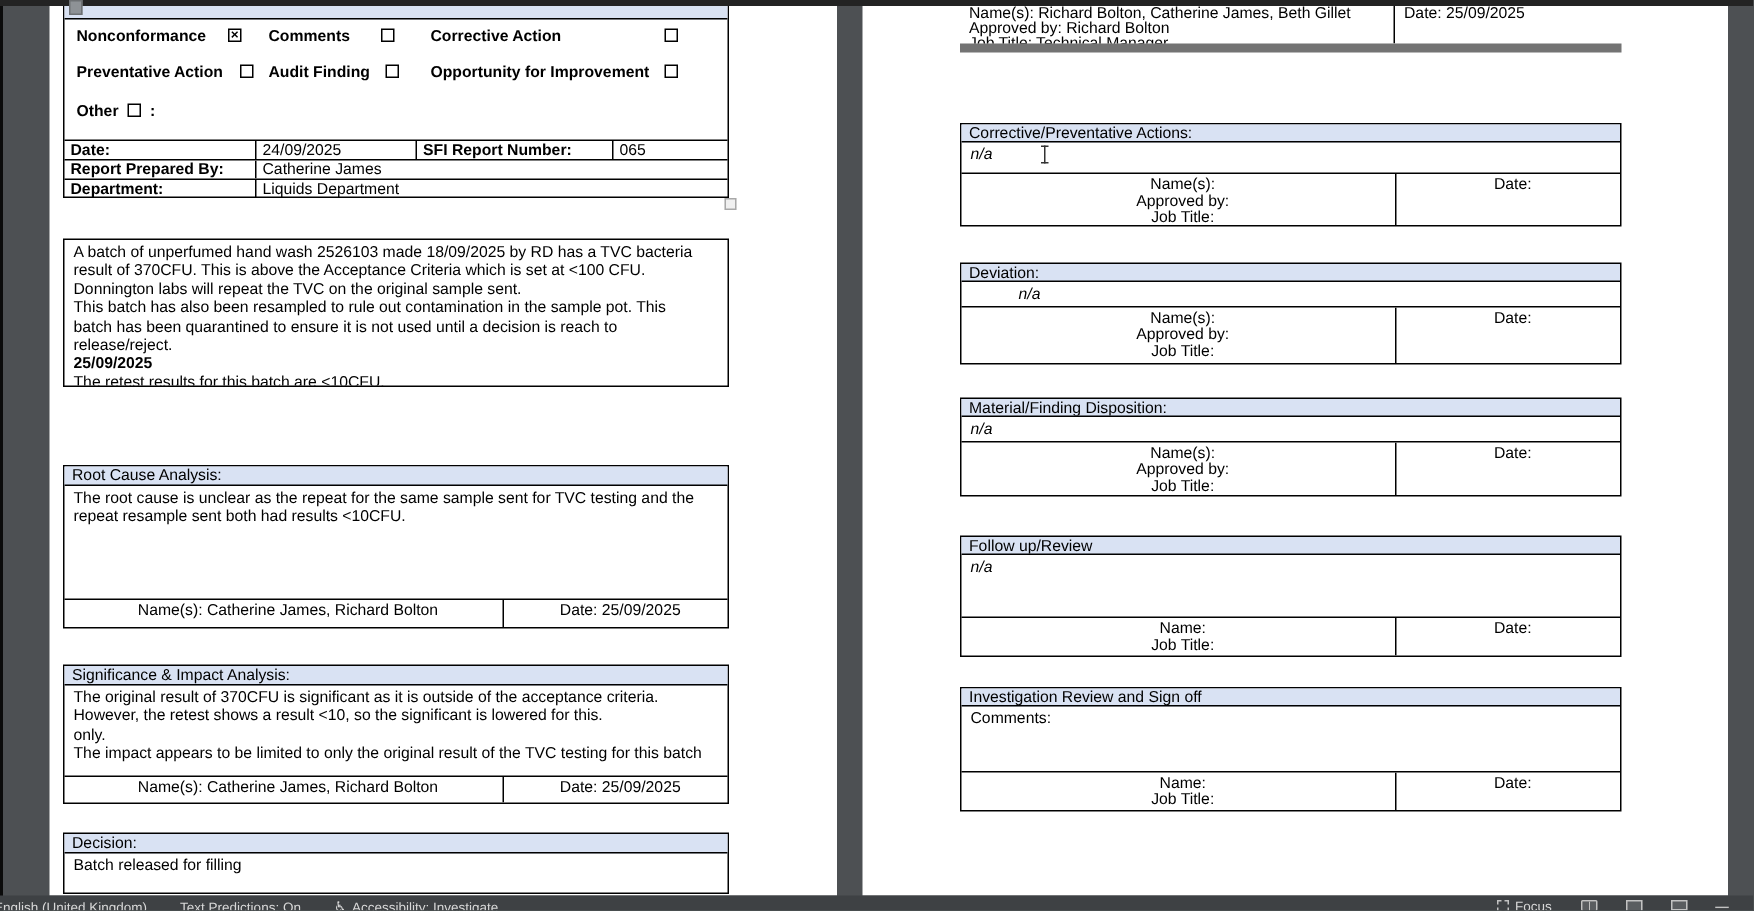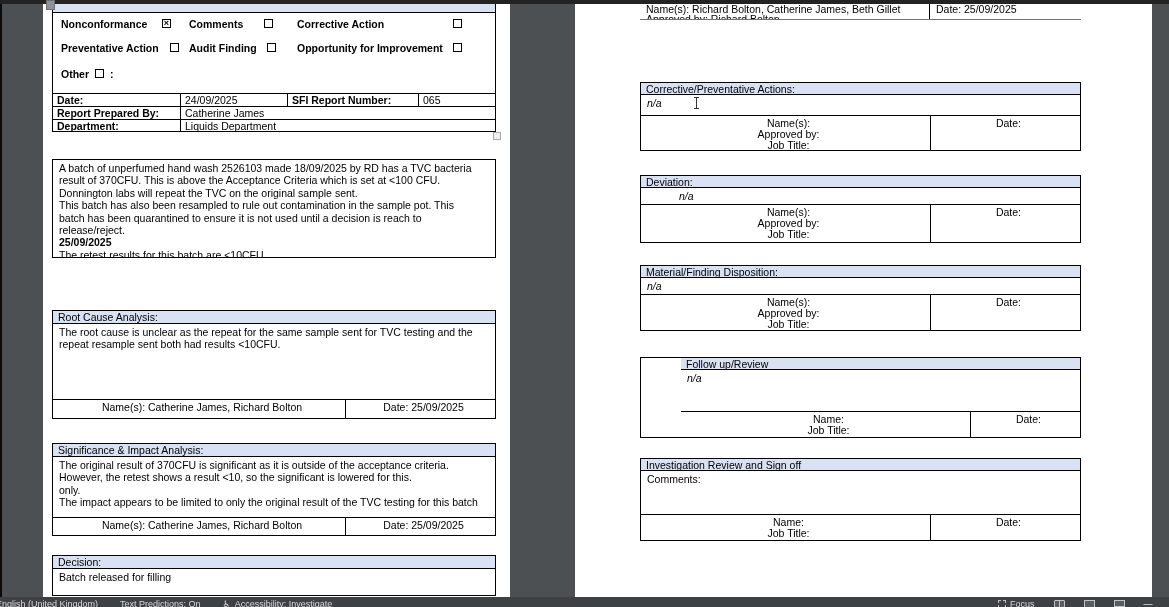--- a/index.html
+++ b/index.html
@@ -3,21 +3,21 @@
 <meta charset="utf-8">
 <style>
   * { margin:0; padding:0; box-sizing:border-box; }
   html,body { width:1169px; height:607px; overflow:hidden; }
   body { font-family:"Liberation Sans","DejaVu Sans",sans-serif; background:#4d5053; }
   #stage { position:relative; width:1169px; height:607px; background:#4d5053; overflow:hidden; }
   .edge-left { position:absolute; left:0; top:0; width:2px; height:607px; background:#0b0b0b; }
   .top-strip { position:absolute; left:0; top:0; width:1169px; height:4px; background:#232323; z-index:5; }
   .artifact { position:absolute; left:46px; top:0; width:9px; height:10px; background:#8e9296; border:1px solid #6d7073; z-index:6; }
   .page { position:absolute; top:4px; height:593px; background:#ffffff; }
-  #page1 { left:43px; width:467px; }
+  #page1 { left:33px; width:525px; }
   #page2 { left:575px; width:577px; }
   .abs { position:absolute; }
   
   .fbox { position:absolute; border:1px solid #000; background:#fff; }
   .sec-hdr { background:#d9e2f3; border-bottom:1px solid #000; font-size:10.5px; line-height:12px; padding:0 5px; color:#000; overflow:hidden; }
   .sec-body { font-size:10.5px; line-height:12.4px; color:#000; padding:2px 6px 0 6px; overflow:hidden; position:relative; }
   .sec-body.italic { font-style:italic; }
   .frow { display:flex; border-top:1px solid #000; font-size:10.5px; line-height:11.2px; color:#000; overflow:hidden;text-align:center; }
   .frow .ncell { width:293px; border-right:1px solid #000; padding:2px 0 0 6px; }
   .frow .dcell { flex:1; padding:2px 0 0 6px; }
@@ -151,21 +151,21 @@
     </div>
 
     <div class="fbox" style="left:9px; top:551px; width:444px;">
       <div class="sec-hdr" style="height:13px;">Decision:</div>
       <div class="sec-body" style="height:26px;">Batch released for filling</div>
     </div>
   </div>
 
   <div class="page" id="page2">
 
-    <div class="abs" style="left:65px; top:0; width:441px; height:16px; border-bottom:1px solid #737373; display:flex; font-size:10.5px; line-height:10.2px; color:#000; overflow:hidden;justify-content:space-between;">
+    <div class="abs" style="left:65px; top:0; width:441px; height:31px; border-bottom:6px solid #737373; display:flex; font-size:10.5px; line-height:10.2px; color:#000; overflow:hidden;justify-content:space-between;">
       <div style="width:290px; border-right:1px solid #000; padding-left:6px;">
         <div>Name(s): Richard Bolton, Catherine James, Beth Gillet</div>
         <div>Approved by: Richard Bolton</div>
         <div>Job Title: Technical Manager</div>
       </div>
       <div style="flex:1; padding-left:6px;">Date: 25/09/2025</div>
     </div>
 
     <div class="fbox" style="left:65px; top:78px; width:441px;">
       <div class="sec-hdr" style="height:12px;">Corrective/Preventative Actions:</div>
@@ -206,21 +206,21 @@
       <div class="frow" style="height:36px;">
         <div class="ncell">
           <div>Name(s):</div>
           <div>Approved by:</div>
           <div>Job Title:</div>
         </div>
         <div class="dcell">Date:</div>
       </div>
     </div>
 
-    <div class="fbox" style="left:65px; top:353px; width:441px;padding-left:40px;">
+    <div class="fbox" style="left:65px; top:353px; width:441px;">
       <div class="sec-hdr" style="height:12px;">Follow up/Review</div>
       <div class="sec-body italic" style="height:41px;">n/a</div>
       <div class="frow" style="height:26px;">
         <div class="ncell">
           <div>Name:</div>
           <div>Job Title:</div>
         </div>
         <div class="dcell">Date:</div>
       </div>
     </div>

